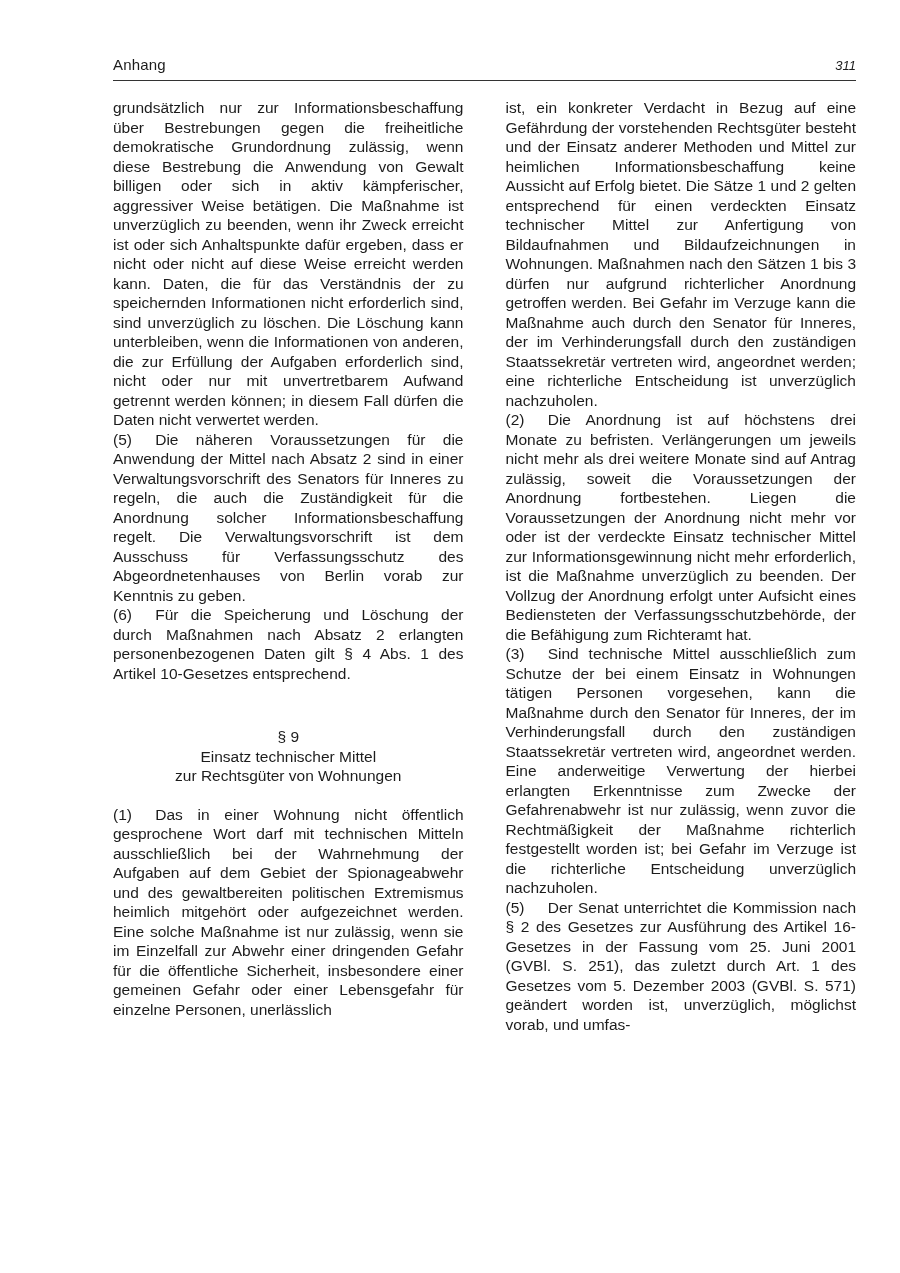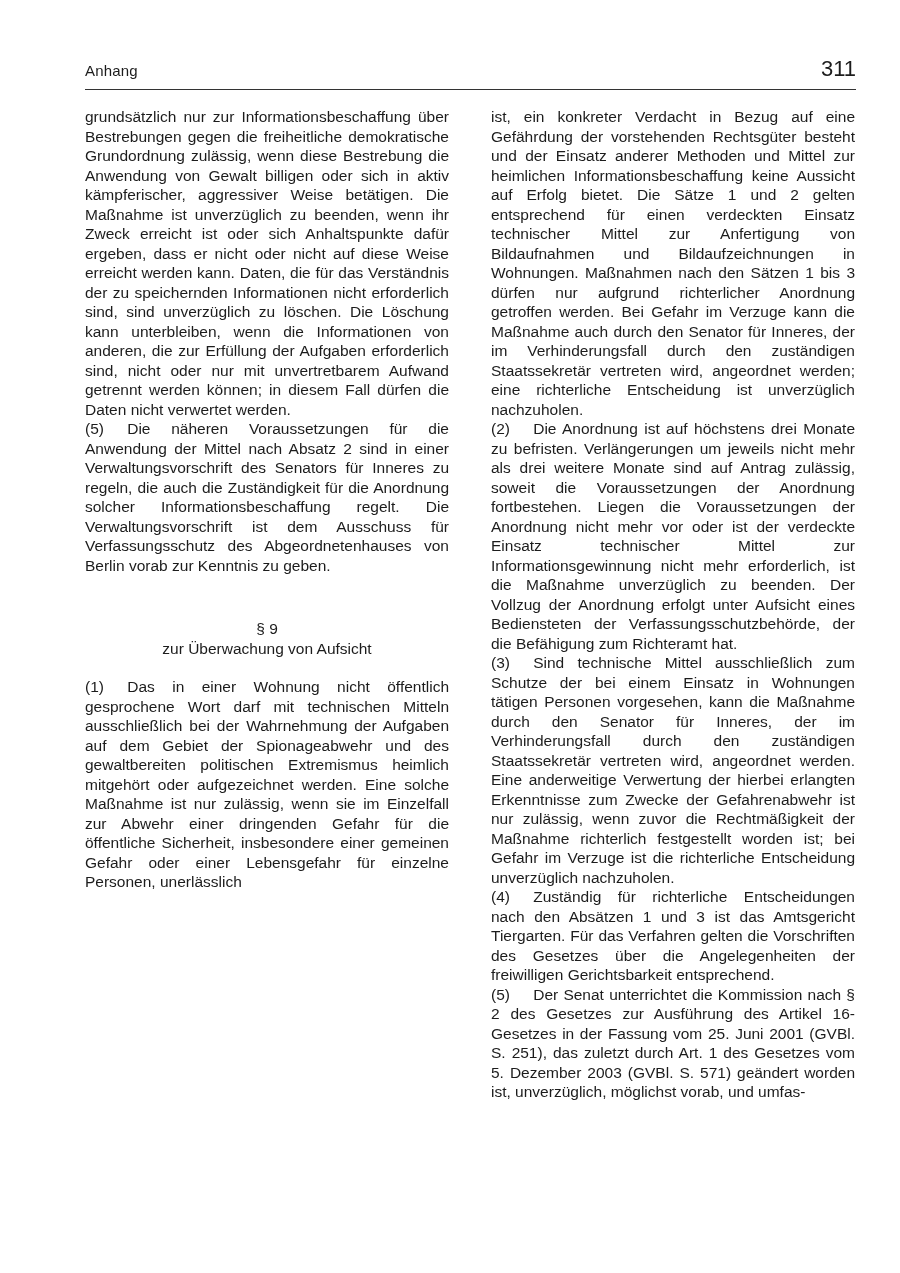--- a/index.html
+++ b/index.html
@@ -15,34 +15,35 @@
   body{
     font-family:"Liberation Sans","DejaVu Sans",sans-serif;
     color:var(--text);
   }
   .page{
     position:relative;
     width:900px;
     height:1273px;
     box-sizing:border-box;
     background:var(--background);
-    padding:56px 44px 0 85px;
+    padding:56px 44px 0 113px;
     overflow:hidden;
   }
   .page-header{
     display:flex;
     justify-content:space-between;
     align-items:baseline;
   }
   .running-header{
     font-size:15px;
     letter-spacing:0.2px;
   }
   .page-number{
-    font-size:22px;
+    font-size:13px;
+    font-style:italic;
   }
   .rule{
     border:0;
     border-top:1.6px solid var(--rule);
     margin:7px 0 0 0;
   }
   .columns{
     display:flex;
     gap:42px;
     margin-top:17px;
@@ -73,27 +74,28 @@
 <div class="page">
   <header class="page-header">
     <span class="running-header">Anhang</span>
     <span class="page-number">311</span>
   </header>
   <hr class="rule">
   <main class="columns">
     <div class="col">
         <p class="para">grundsätzlich nur zur Informationsbeschaffung über Bestrebungen gegen die freiheitliche demokratische Grundordnung zulässig, wenn diese Bestrebung die Anwendung von Gewalt billigen oder sich in aktiv kämpferischer, aggressiver Weise betätigen. Die Maßnahme ist unverzüglich zu beenden, wenn ihr Zweck erreicht ist oder sich Anhaltspunkte dafür ergeben, dass er nicht oder nicht auf diese Weise erreicht werden kann. Daten, die für das Verständnis der zu speichernden Informationen nicht erforderlich sind, sind unverzüglich zu löschen. Die Löschung kann unterbleiben, wenn die Informationen von anderen, die zur Erfüllung der Aufgaben erforderlich sind, nicht oder nur mit unvertretbarem Aufwand getrennt werden können; in diesem Fall dürfen die Daten nicht verwertet werden.</p>
         <p class="para">(5)  Die näheren Voraussetzungen für die Anwendung der Mittel nach Absatz 2 sind in einer Verwaltungsvorschrift des Senators für Inneres zu regeln, die auch die Zuständigkeit für die Anordnung solcher Informationsbeschaffung regelt. Die Verwaltungsvorschrift ist dem Ausschuss für Verfassungsschutz des Abgeordnetenhauses von Berlin vorab zur Kenntnis zu geben.</p>
+        <p class="para">(6)  Für die Speicherung und Löschung der durch Maßnahmen nach Absatz 2 erlangten personenbezogenen Daten gilt § 4 Abs. 1 des Artikel 10-Gesetzes entsprechend.</p>
         <div class="section-heading">
           <div class="heading-line">§ 9</div>
-          <div class="heading-line">zur Überwachung von Aufsicht</div>
+          <div class="heading-line">Einsatz technischer Mittel</div>
+          <div class="heading-line">zur Rechtsgüter von Wohnungen</div>
         </div>
         <p class="para">(1)  Das in einer Wohnung nicht öffentlich gesprochene Wort darf mit technischen Mitteln ausschließlich bei der Wahrnehmung der Aufgaben auf dem Gebiet der Spionageabwehr und des gewaltbereiten politischen Extremismus heimlich mitgehört oder aufgezeichnet werden. Eine solche Maßnahme ist nur zulässig, wenn sie im Einzelfall zur Abwehr einer dringenden Gefahr für die öffentliche Sicherheit, insbesondere einer gemeinen Gefahr oder einer Lebensgefahr für einzelne Personen, unerlässlich</p>
       </div>
     <div class="col">
         <p class="para">ist, ein konkreter Verdacht in Bezug auf eine Gefährdung der vorstehenden Rechtsgüter besteht und der Einsatz anderer Methoden und Mittel zur heimlichen Informationsbeschaffung keine Aussicht auf Erfolg bietet. Die Sätze 1 und 2 gelten entsprechend für einen verdeckten Einsatz technischer Mittel zur Anfertigung von Bildaufnahmen und Bildaufzeichnungen in Wohnungen. Maßnahmen nach den Sätzen 1 bis 3 dürfen nur aufgrund richterlicher Anordnung getroffen werden. Bei Gefahr im Verzuge kann die Maßnahme auch durch den Senator für Inneres, der im Verhinderungsfall durch den zuständigen Staatssekretär vertreten wird, angeordnet werden; eine richterliche Entscheidung ist unverzüglich nachzuholen.</p>
         <p class="para">(2)  Die Anordnung ist auf höchstens drei Monate zu befristen. Verlängerungen um jeweils nicht mehr als drei weitere Monate sind auf Antrag zulässig, soweit die Voraussetzungen der Anordnung fortbestehen. Liegen die Voraussetzungen der Anordnung nicht mehr vor oder ist der verdeckte Einsatz technischer Mittel zur Informationsgewinnung nicht mehr erforderlich, ist die Maßnahme unverzüglich zu beenden. Der Vollzug der Anordnung erfolgt unter Aufsicht eines Bediensteten der Verfassungsschutzbehörde, der die Befähigung zum Richteramt hat.</p>
         <p class="para">(3)  Sind technische Mittel ausschließlich zum Schutze der bei einem Einsatz in Wohnungen tätigen Personen vorgesehen, kann die Maßnahme durch den Senator für Inneres, der im Verhinderungsfall durch den zuständigen Staatssekretär vertreten wird, angeordnet werden. Eine anderweitige Verwertung der hierbei erlangten Erkenntnisse zum Zwecke der Gefahrenabwehr ist nur zulässig, wenn zuvor die Rechtmäßigkeit der Maßnahme richterlich festgestellt worden ist; bei Gefahr im Verzuge ist die richterliche Entscheidung unverzüglich nachzuholen.</p>
-        <p class="para">(4)  Zuständig für richterliche Entscheidungen nach den Absätzen 1 und 3 ist das Amtsgericht Tiergarten. Für das Verfahren gelten die Vorschriften des Gesetzes über die Angelegenheiten der freiwilligen Gerichtsbarkeit entsprechend.</p>
         <p class="para">(5)  Der Senat unterrichtet die Kommission nach § 2 des Gesetzes zur Ausführung des Artikel 16-Gesetzes in der Fassung vom 25. Juni 2001 (GVBl. S. 251), das zuletzt durch Art. 1 des Gesetzes vom 5. Dezember 2003 (GVBl. S. 571) geändert worden ist, unverzüglich, möglichst vorab, und umfas-</p>
       </div>
   </main>
 </div>
 
 </body></html>

